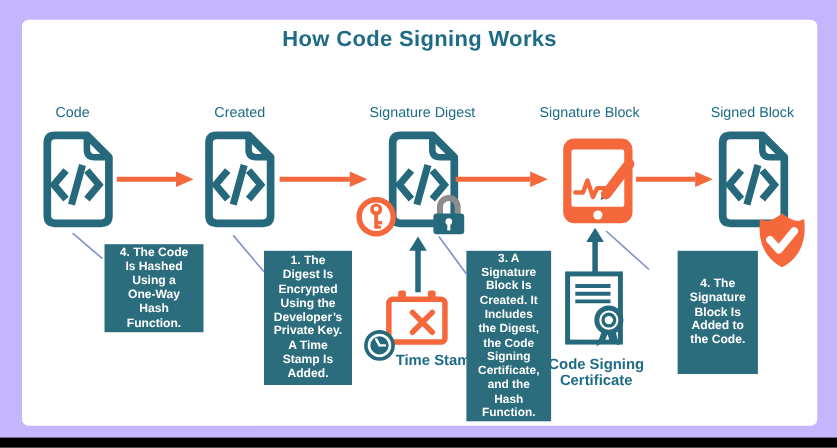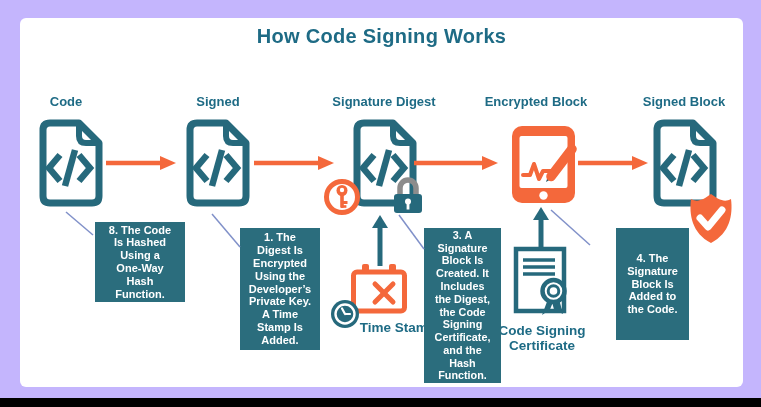--- a/index.html
+++ b/index.html
@@ -1,40 +1,40 @@
 <!DOCTYPE html>
 <html><head>
 <meta charset="utf-8">
 <style>
   html,body{margin:0;padding:0;background:#000;}
   .frame{position:relative;width:761px;height:398px;background:#c4b5fd;overflow:hidden;
          font-family:"Liberation Sans",sans-serif;}
   .panel{position:absolute;left:20px;top:18px;width:723px;height:369px;background:#fff;border-radius:6px;}
   .title{position:absolute;left:20px;top:25px;width:723px;text-align:center;
          font-size:20px;font-weight:bold;color:#1e6b85;letter-spacing:.3px;}
-  .stage-label{position:absolute;top:94px;text-align:center;font-size:13px;font-weight:bold;color:#1e6b85;}
+  .stage-label{position:absolute;top:94px;text-align:center;font-size:13px;font-weight:normal;color:#1e6b85;}
   .sub-label{position:absolute;text-align:center;font-size:13.5px;line-height:15px;font-weight:bold;
              color:#1e6b85;white-space:pre-line;}
   .note{position:absolute;background:#2b6d7d;color:#fff;font-weight:bold;font-size:11px;line-height:12.8px;
         text-align:center;white-space:pre-line;display:flex;align-items:center;justify-content:center;}
   .note-3{font-size:10.8px;line-height:12.8px;}
   svg{position:absolute;display:block;}
 </style>
 </head>
 <body>
 
 <div class="frame">
   <div class="panel"></div>
 
   <div class="title">How Code Signing Works</div>
 
   <div class="stage-label" style="left:16px;width:100px;">Code</div>
-  <div class="stage-label" style="left:168px;width:100px;">Signed</div>
+  <div class="stage-label" style="left:168px;width:100px;">Created</div>
   <div class="stage-label" style="left:314px;width:140px;">Signature Digest</div>
-  <div class="stage-label" style="left:466px;width:140px;">Encrypted Block</div>
+  <div class="stage-label" style="left:466px;width:140px;">Signature Block</div>
   <div class="stage-label" style="left:614px;width:140px;">Signed Block</div>
 
   <svg style="left:38px;top:118px;" width="66" height="90" viewBox="0 0 66 90">
     <path d="M12,5 H41 L61,25 V78 Q61,85 54,85 H12 Q5,85 5,78 V12 Q5,5 12,5 Z" fill="#fff" stroke="#26697c" stroke-width="7" stroke-linejoin="round"></path>
     <path d="M41,5 V18 Q41,25 48,25 H61" fill="none" stroke="#26697c" stroke-width="6" stroke-linejoin="round"></path>
     <g stroke="#26697c" stroke-width="6.5" fill="none">
       <polyline points="22,37 11,50 22,63"></polyline>
         <line x1="37" y1="32" x2="27" y2="68"></line>
         <polyline points="41,37 52,50 41,63"></polyline>
     </g>
@@ -151,21 +151,21 @@
     <g>
       <polygon points="36,54 30,70 38,64.5 41,57" fill="#26697c"></polygon>
       <polygon points="47,54 51,69 42,64.5 40,57" fill="#26697c"></polygon>
       <circle cx="41.5" cy="46" r="11" fill="#fff" stroke="#26697c" stroke-width="4.5"></circle>
       <circle cx="41.5" cy="46" r="5.3" fill="#fff" stroke="#26697c" stroke-width="3"></circle>
     </g>
   </svg>
   <div class="sub-label" style="left:480px;top:323px;width:124px;">Code Signing
 Certificate</div>
 
-  <div class="note" style="left:95px;top:222px;width:90px;height:80px;">8. The Code
+  <div class="note" style="left:95px;top:222px;width:90px;height:80px;">4. The Code
 Is Hashed
 Using a
 One-Way
 Hash
 Function.</div>
   <div class="note" style="left:240px;top:228px;width:80px;height:122px;">1. The
 Digest Is
 Encrypted
 Using the
 Developer’s

